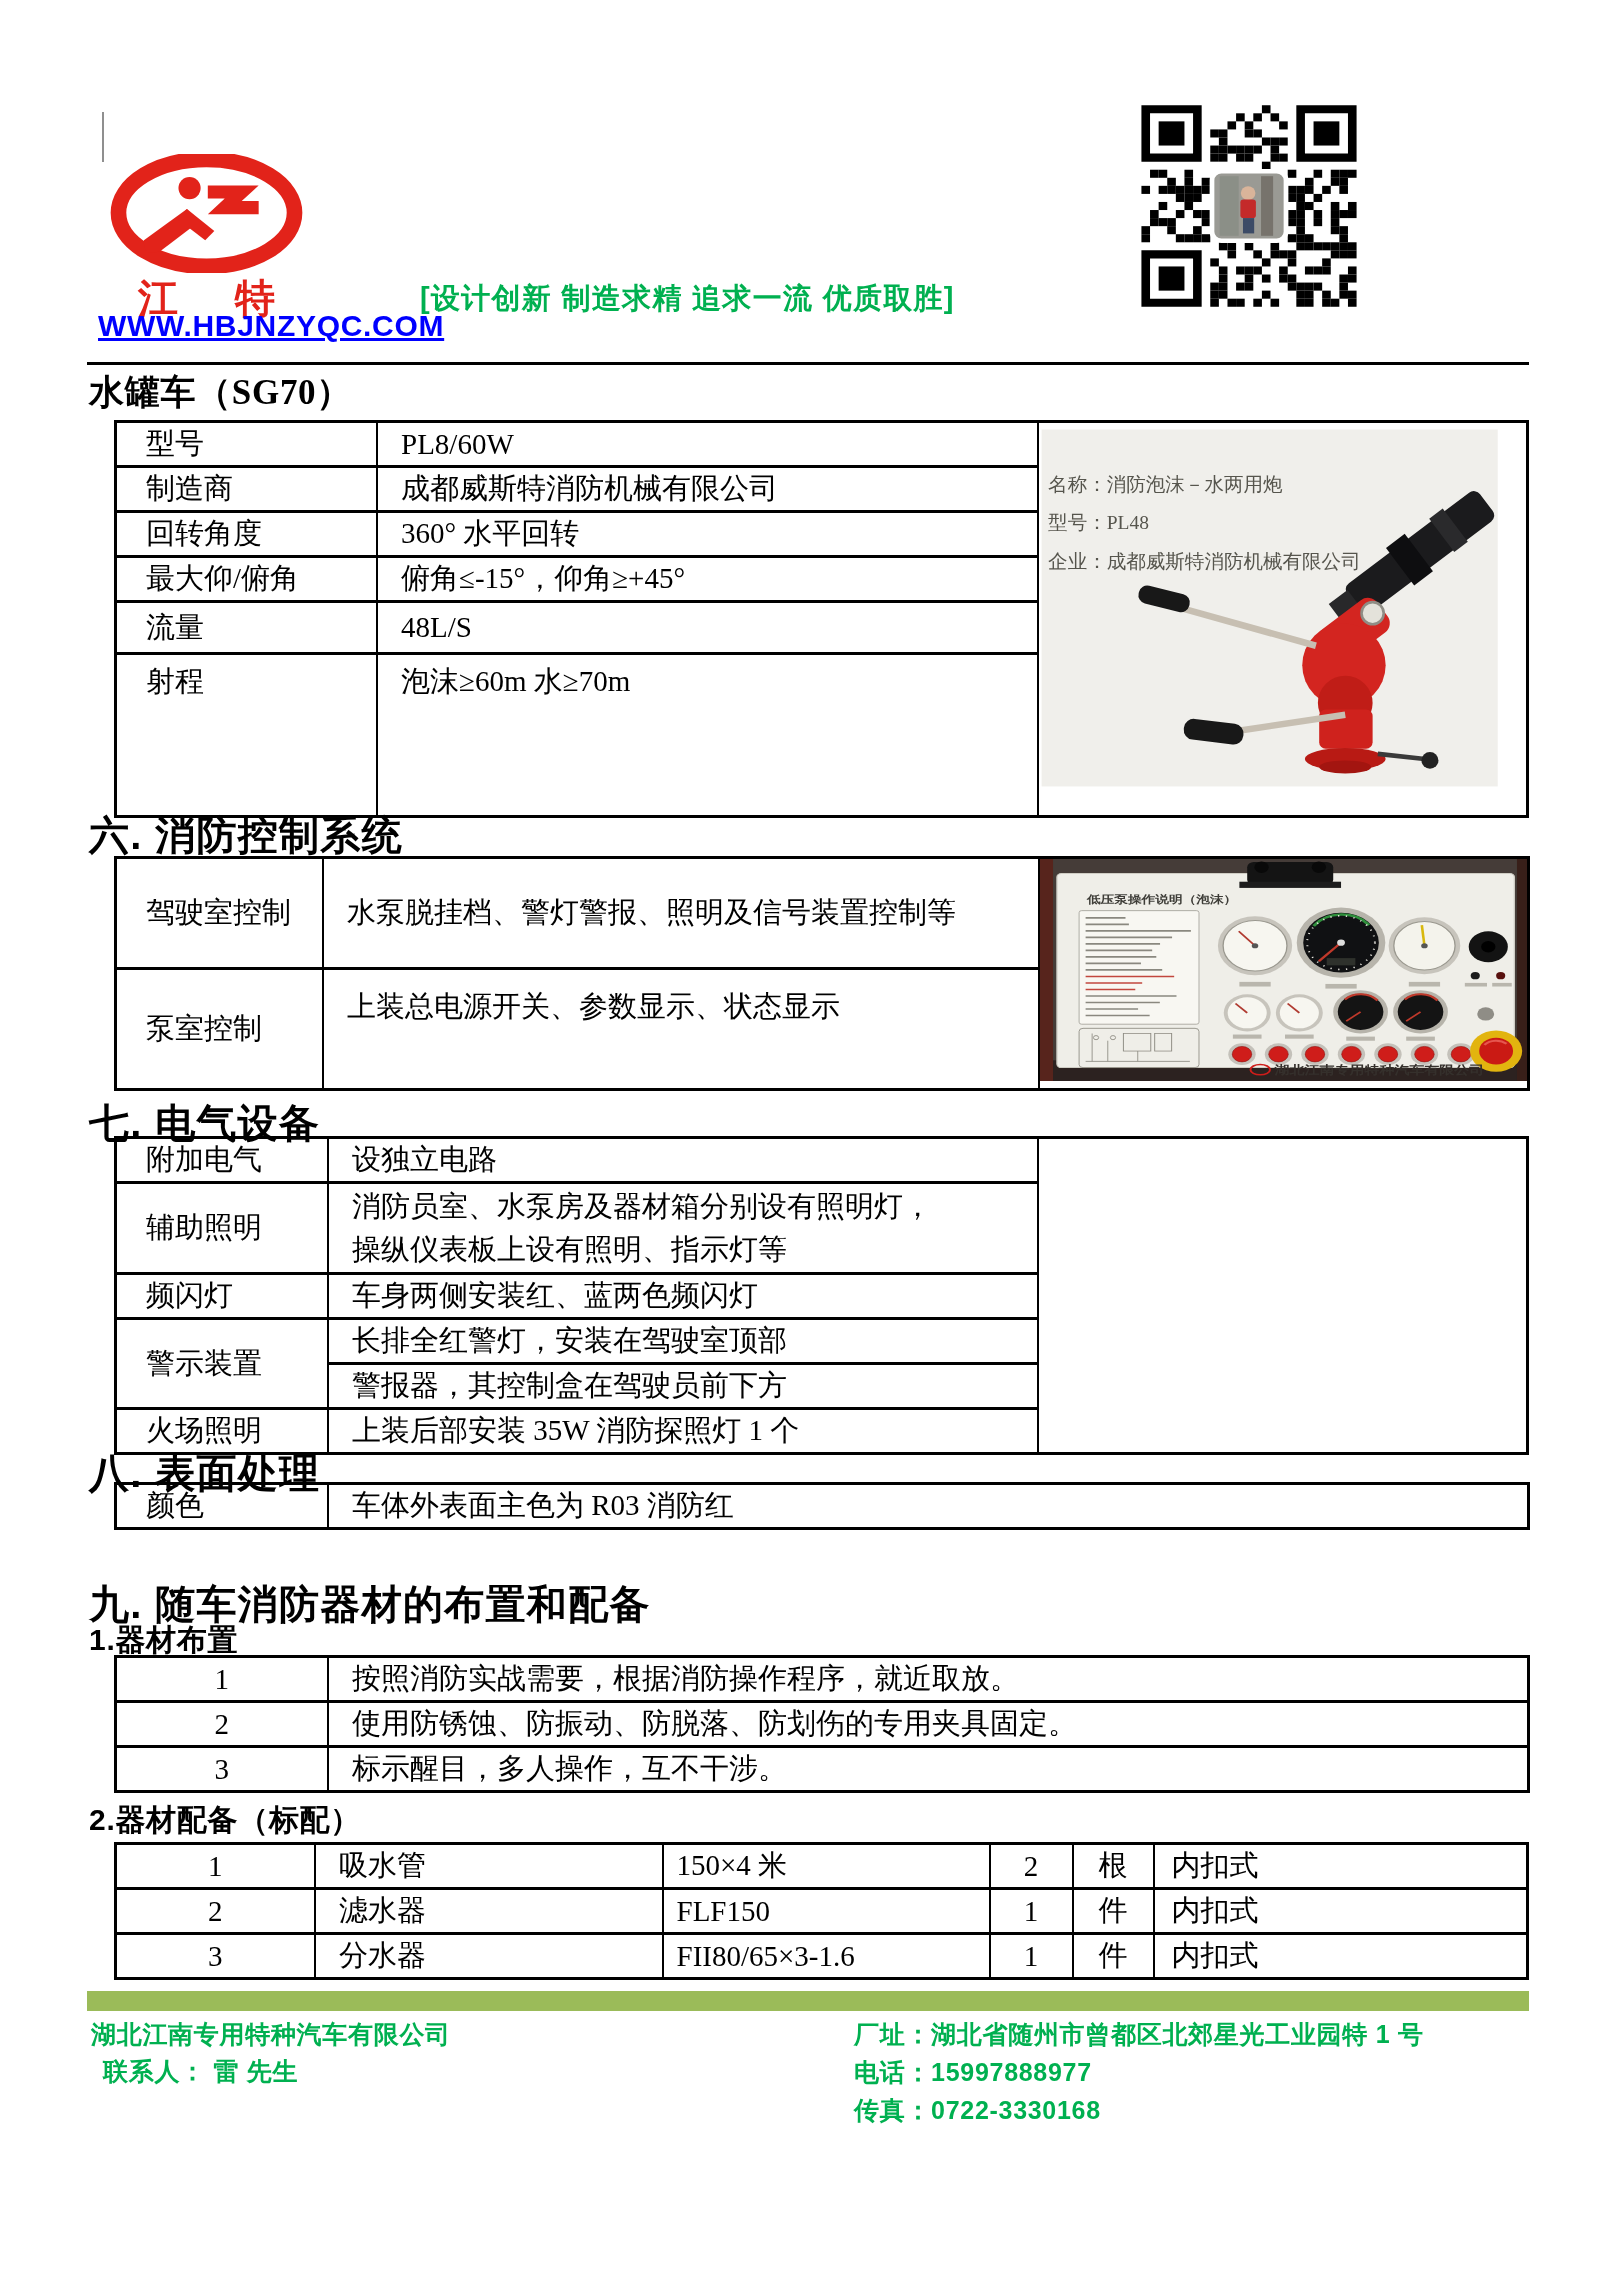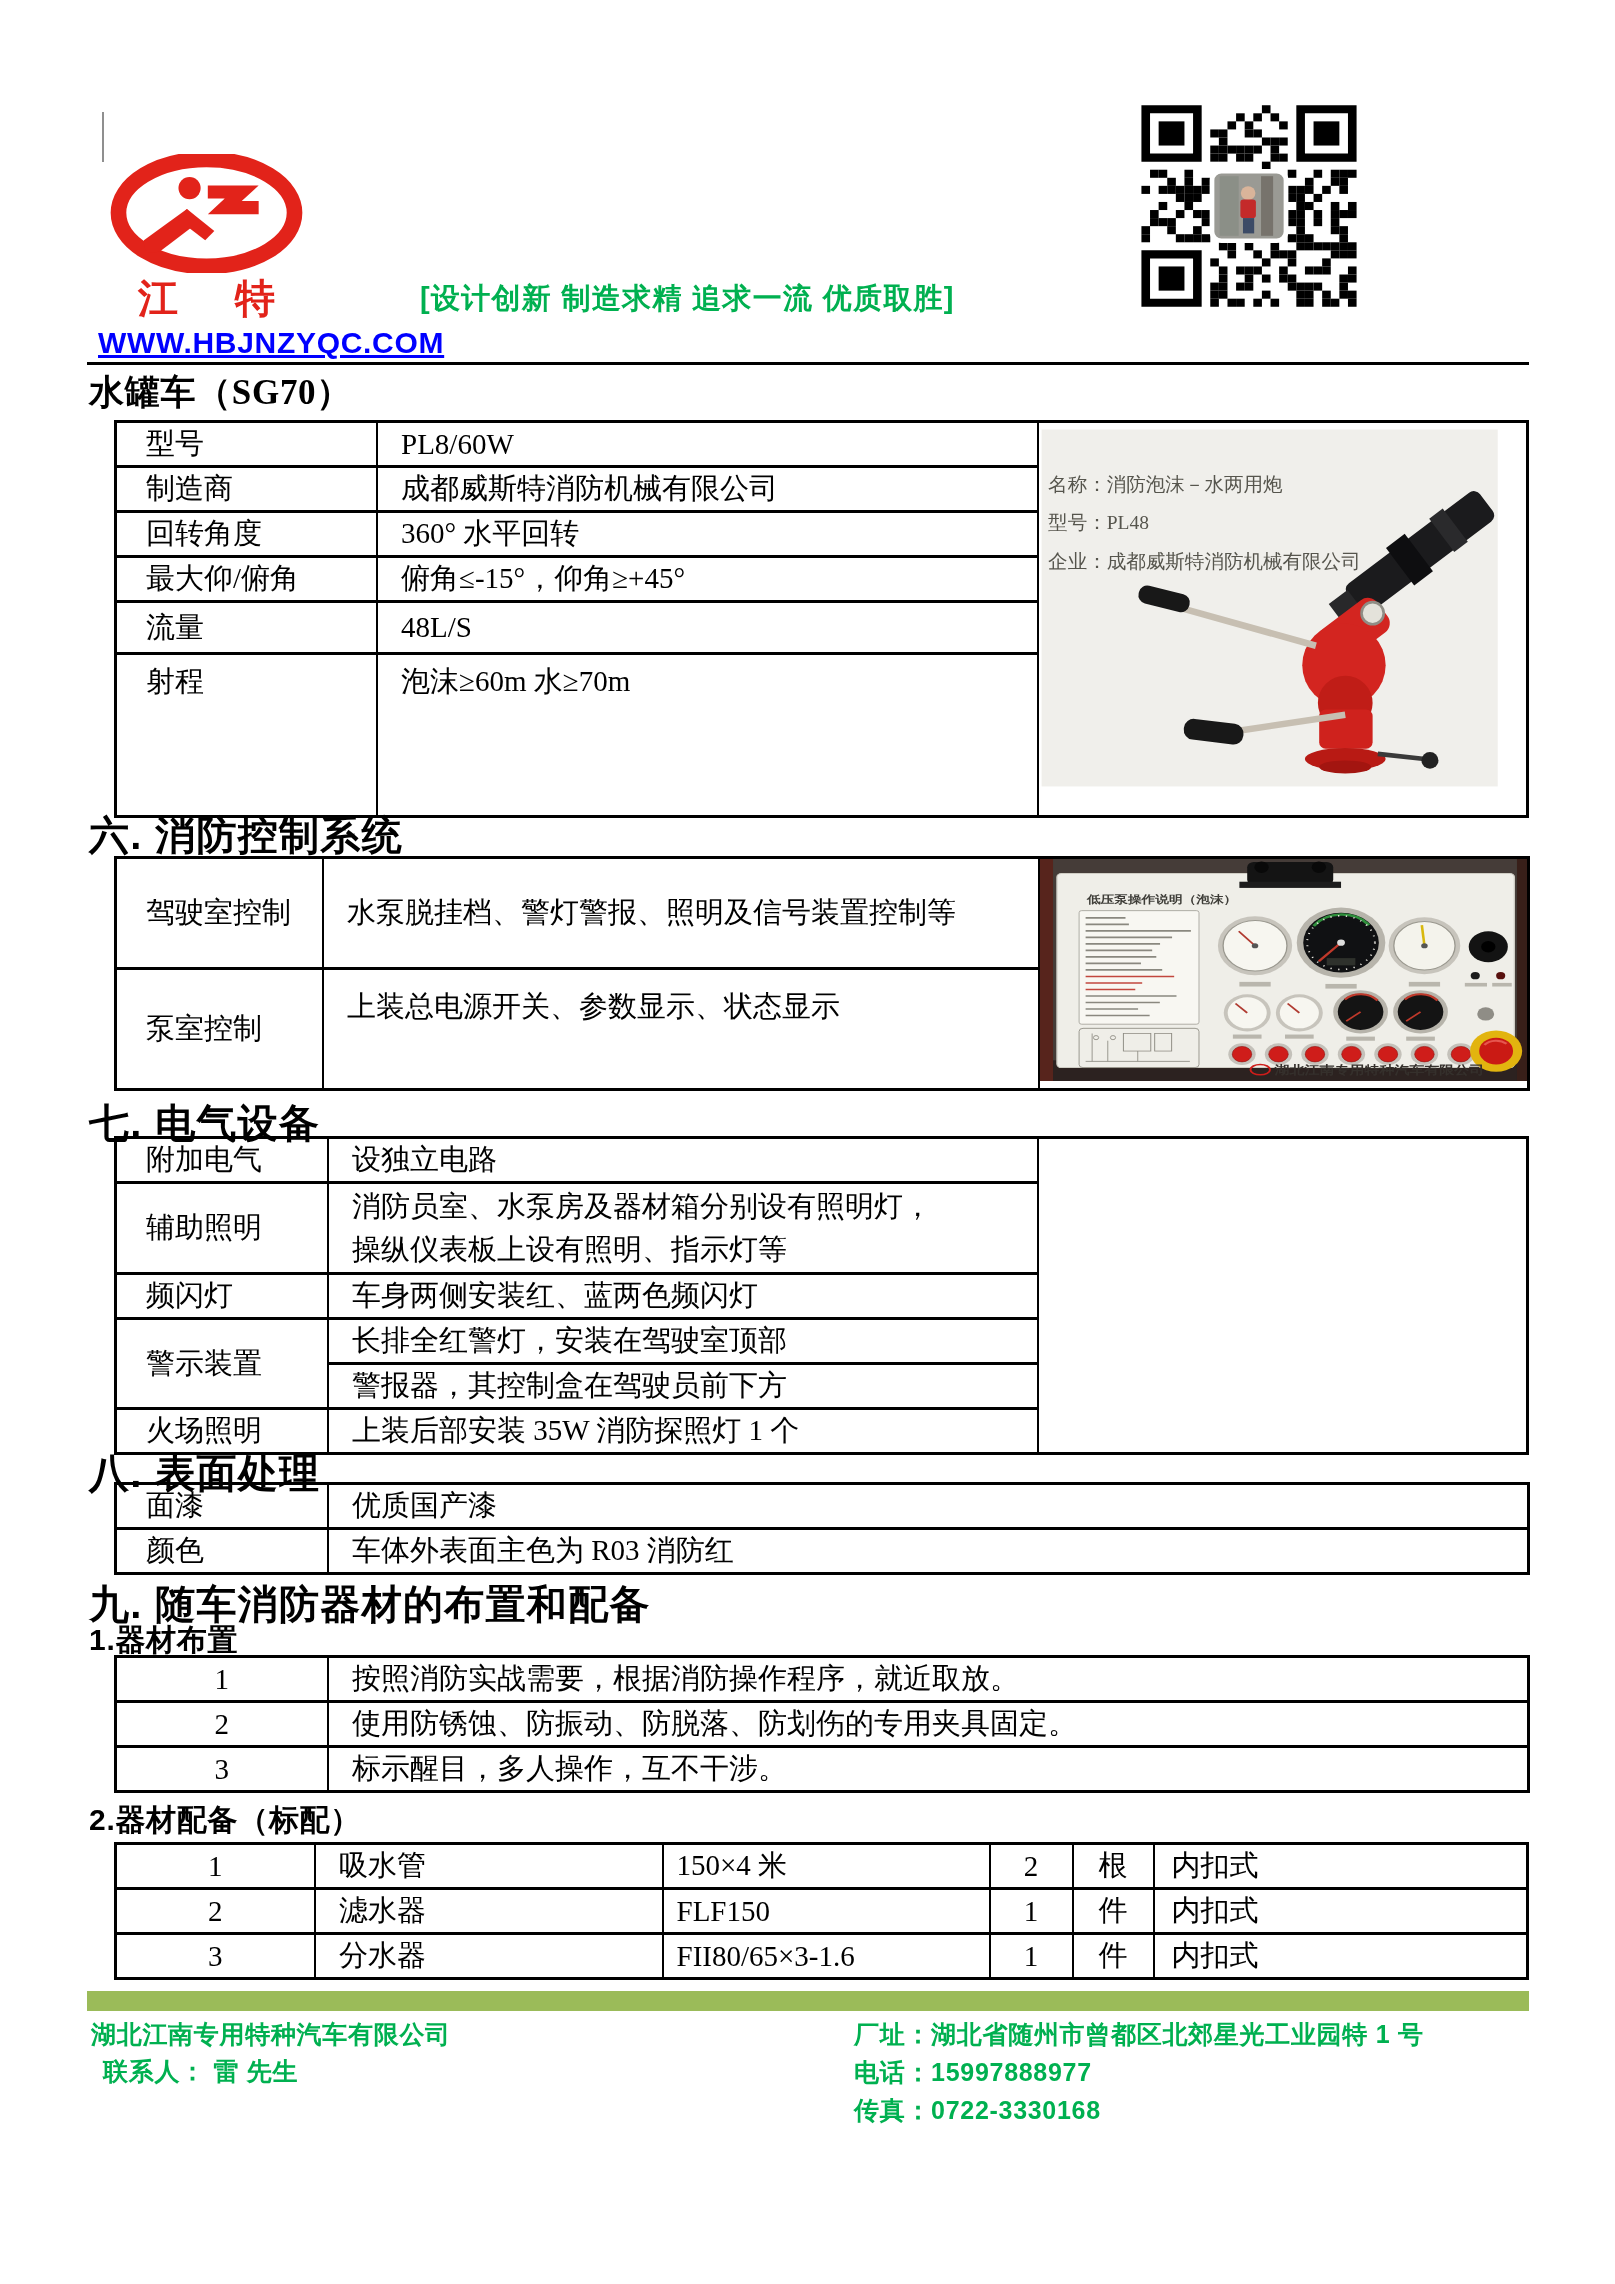--- a/index.html
+++ b/index.html
@@ -7,21 +7,21 @@
     width:1616px;height:2284px;position:relative;background:#ffffff;
     font-family:"Liberation Serif","DejaVu Serif",serif;color:#000;
   }
   .abs{position:absolute;}
 
   
   .caret{left:102px;top:112px;width:2px;height:50px;background:#8f8f8f;}
   .logo-wrap{left:110px;top:154px;width:193px;height:163px;}
   .logo-cn{left:110px;top:271px;width:193px;text-align:center;color:#e2231a;
     font-weight:bold;font-size:40px;word-spacing:46px;font-family:"Liberation Sans","DejaVu Sans",sans-serif;}
-  .site{left:98px;top:326px;font-size:30px;font-weight:bold;color:#0000ff;
+  .site{left:98px;top:309px;font-size:30px;font-weight:bold;color:#0000ff;
     text-decoration:underline;font-family:"Liberation Sans","DejaVu Sans",sans-serif;letter-spacing:0.7px;}
   .slogan{left:420px;top:279px;font-size:29px;font-weight:bold;color:#00B050;
     font-family:"Liberation Sans","DejaVu Sans",sans-serif;letter-spacing:1.3px;}
   .qr{left:1107px;top:73px;width:284px;height:266px;}
 
   .hr-black{left:87px;top:362px;width:1442px;height:3.3px;background:#000;}
 
   .doc-title{left:89px;top:369px;font-size:35px;font-weight:bold;letter-spacing:0.7px;}
 
   .sec-h{font-size:40px;font-weight:bold;font-family:"Liberation Sans","DejaVu Sans",sans-serif;letter-spacing:1.3px;}
@@ -520,24 +520,20 @@
 
 <div class="abs sec-h" style="left:89px;top:1446px;">八. 表面处理</div>
 
 <div class="abs" style="left:114px;top:1482px;">
   <table class="t-outer" style="width:1413px;">
     <colgroup>
         <col style="width:212px">
         <col style="width:1201px">
       </colgroup>
     <tbody>
-        <tr style="height:38px;">
-      <td class="lbl">面漆</td>
-      <td class="val">优质国产漆</td>
-    </tr>
     <tr style="height:38px;">
       <td class="lbl">颜色</td>
       <td class="val">车体外表面主色为 R03 消防红</td>
     </tr>
   </tbody>
     </table>
 </div>
 
 <div class="abs sec-h" style="left:89px;top:1577px;">九. 随车消防器材的布置和配备</div>
 <div class="abs sub-h" style="left:89px;top:1620px;">1.器材布置</div>

